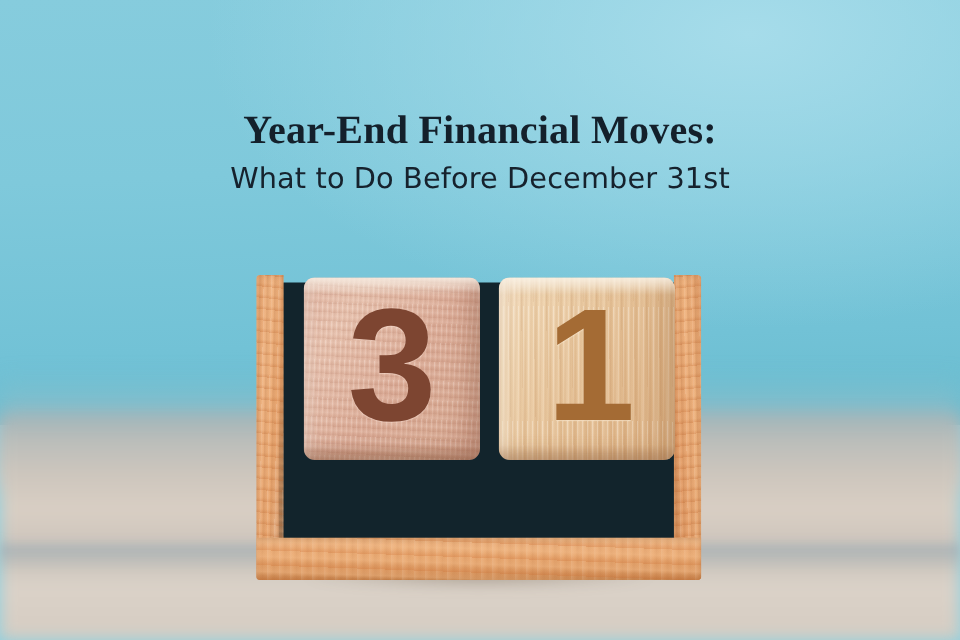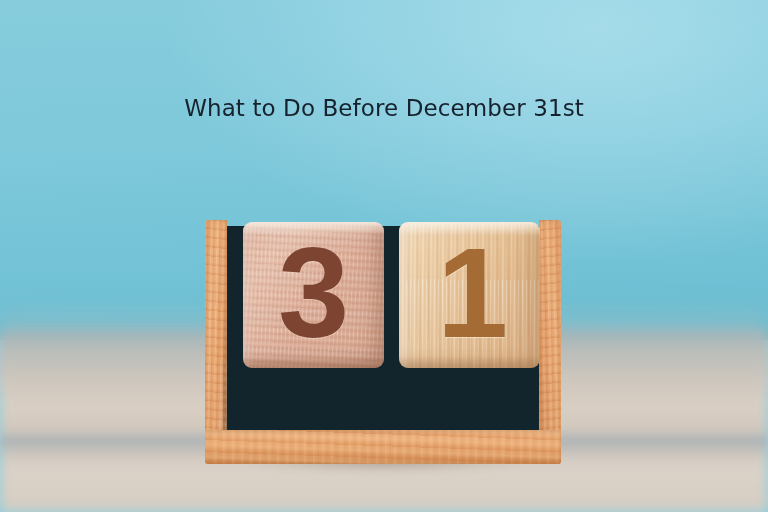--- a/index.html
+++ b/index.html
@@ -242,16 +242,17 @@
 
     <div class="block block-1">
       <span class="digit digit-1">1</span>
     </div>
 
 
     <div class="base"></div>
   </div>
 
   <div id="text-block">
+    <div class="headline">Year-End Financial Moves:</div>
     <div class="subhead">What to Do Before December 31st</div>
   </div>
 
 </div>
 
 </body></html>

